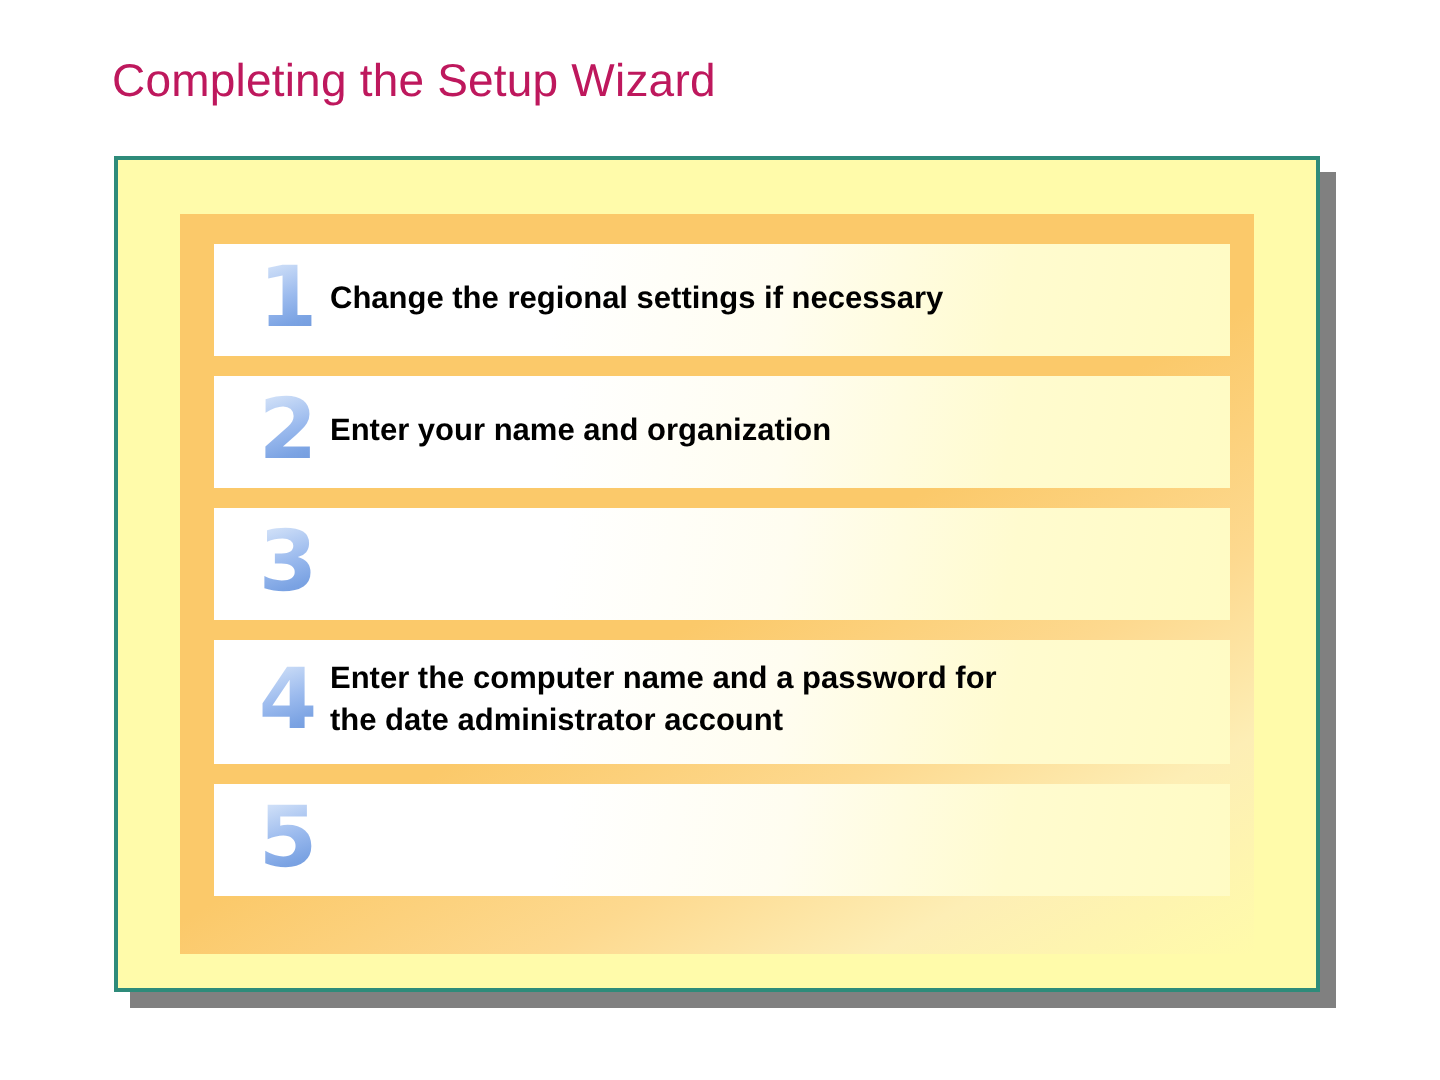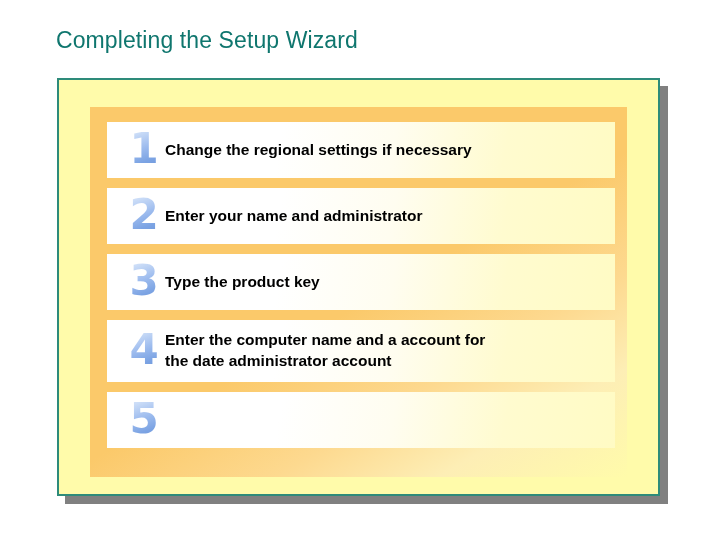--- a/index.html
+++ b/index.html
@@ -15,21 +15,21 @@
     position: relative;
   }
 
   
   #page-title {
     position: absolute;
     left: 56px;
     top: 27px;
     font-size: 23px;
     font-weight: 400;
-    color: #0f766e;
+    color: #be185d;
     letter-spacing: 0.1px;
     white-space: nowrap;
   }
 
   
   #panel-shadow {
     position: absolute;
     left: 65px;
     top: 86px;
     width: 603px;
@@ -139,35 +139,32 @@
       <div class="step-card">
         <div class="step-number">1</div>
         <div class="step-text">
           <span class="line">Change the regional settings if necessary</span>
         </div>
       </div>
 
       <div class="step-card">
         <div class="step-number">2</div>
         <div class="step-text">
-          <span class="line">Enter your name and administrator</span>
+          <span class="line">Enter your name and organization</span>
         </div>
       </div>
 
       <div class="step-card">
         <div class="step-number">3</div>
-        <div class="step-text">
-          <span class="line">Type the product key</span>
-        </div>
       </div>
 
       <div class="step-card tall">
         <div class="step-number">4</div>
         <div class="step-text">
-          <span class="line">Enter the computer name and a account for</span>
+          <span class="line">Enter the computer name and a password for</span>
           <span class="line">the date administrator account</span>
         </div>
       </div>
 
       <div class="step-card">
         <div class="step-number">5</div>
       </div>
 
     </div>
   </div>

